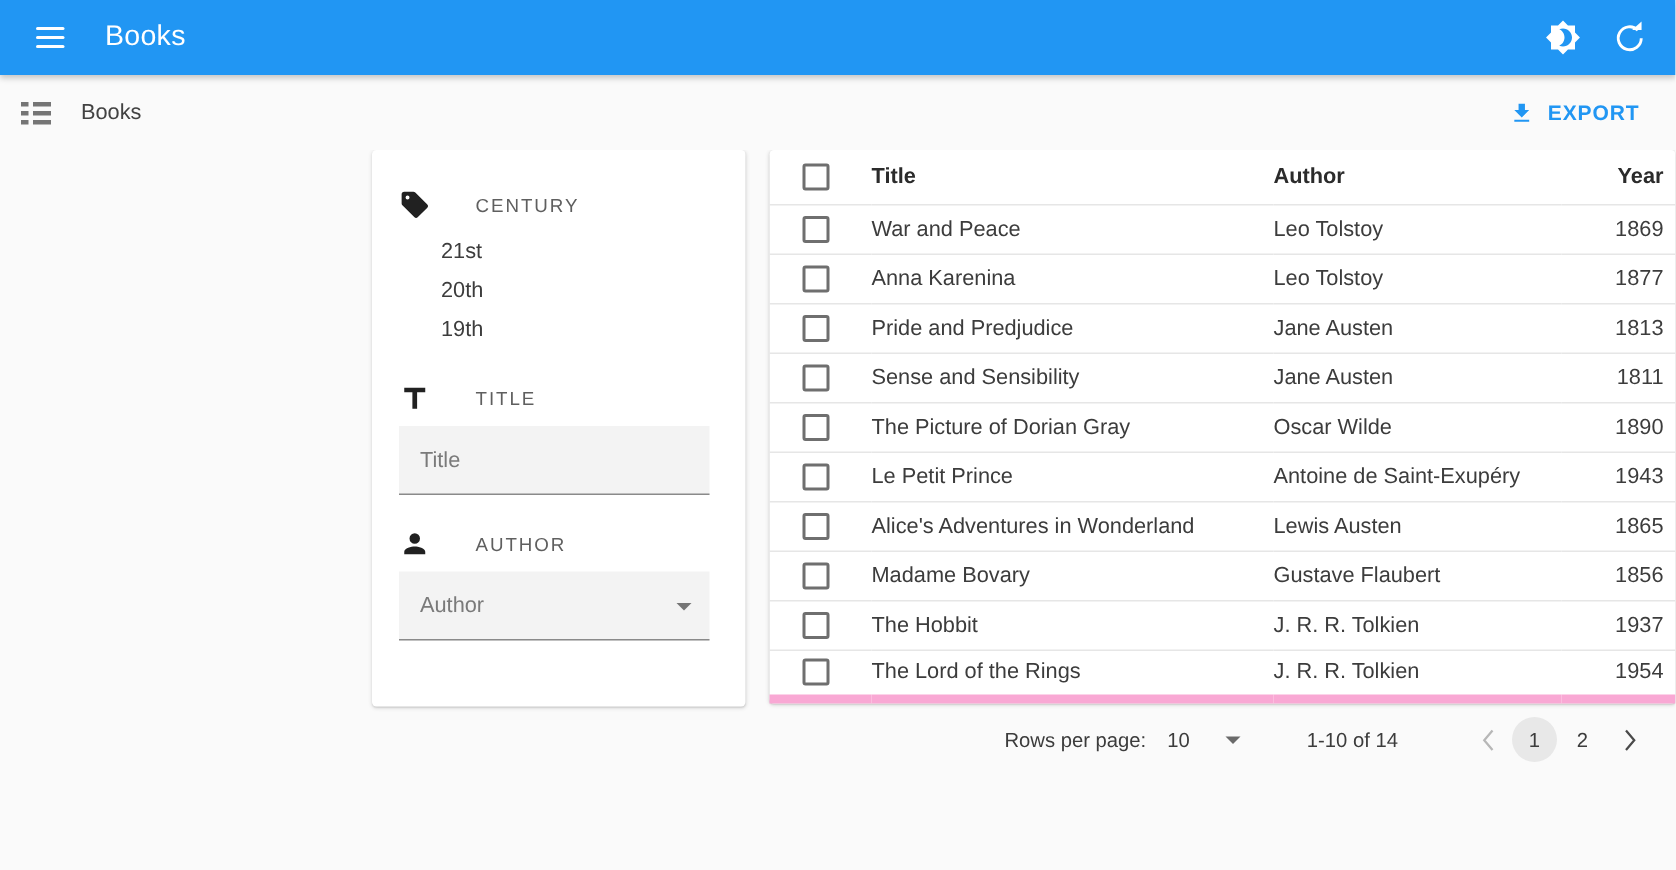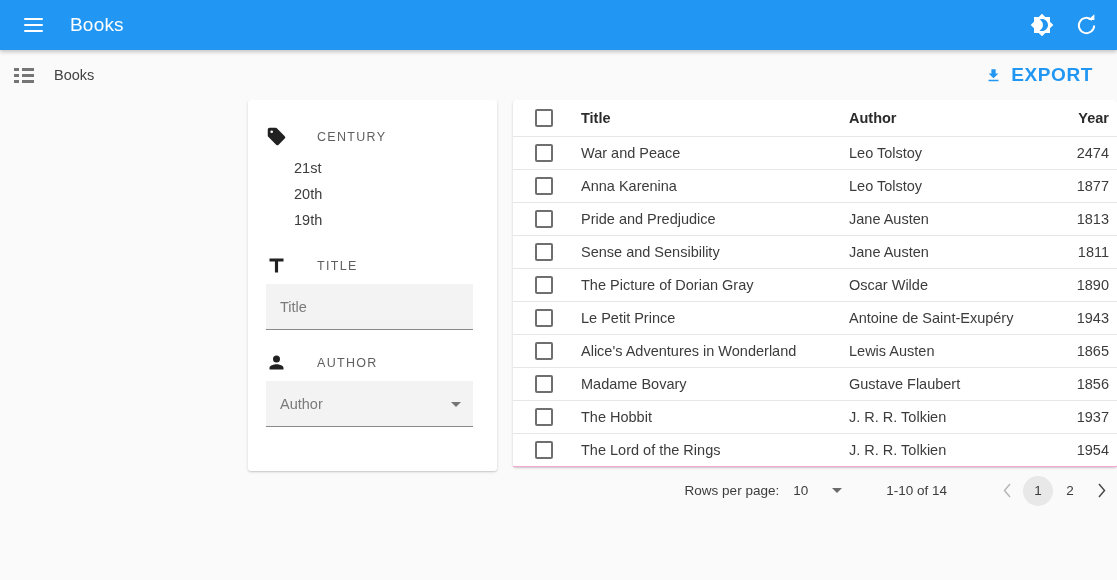--- a/index.html
+++ b/index.html
@@ -64,21 +64,21 @@
   .list-icon { width: 20px; height: 15px; display: flex; flex-direction: column; justify-content: space-between; }
   .list-icon span { display: flex; gap: 3px; height: 3px; }
   .list-icon span b { display: block; background: #757575; }
   .list-icon span b.sq { width: 5px; }
   .list-icon span b.ln { width: 12px; }
 
   .export-btn {
     margin-left: auto;
     display: flex; align-items: center; gap: 9px;
     color: #2196f3;
-    font-size: 19px;
+    font-size: 14px;
     font-weight: bold;
     letter-spacing: .6px;
     cursor: pointer;
     padding: 6px 8px;
     justify-content: space-between;
   }
 
   
   .content {
     display: flex;
@@ -147,38 +147,38 @@
     border-bottom: 1px solid #e6e6e6;
     height: 33px;
     padding: 0;
     vertical-align: middle;
   }
   thead th { font-weight: bold; color: #2b2b2b; height: 36px; }
   th.c-check, td.c-check { width: 68px; padding-left: 22px; }
   th.c-title, td.c-title { width: 268px; }
   th.c-author, td.c-author { width: 192px; }
   th.c-year, td.c-year { text-align: right; padding-right: 8px; }
-  tbody tr:last-child td { border-bottom: 1px solid #f9a8d4; }
+  tbody tr:last-child td { border-bottom: 6px solid #f9a8d4; }
   .cbox {
     width: 18px; height: 18px;
     border: 2px solid #6f6f6f;
     border-radius: 2px;
     background: #fff;
     display: block;
     cursor: pointer;
   }
 
   
   .paginator {
     display: flex;
     align-items: center;
     justify-content: flex-end;
     gap: 0;
     height: 48px;
-    padding-right: 2px;
+    padding-right: 17px;
     font-size: 13.5px;
     color: #3c3c3c;
   }
   .pg-label { margin-right: 14px; }
   .pg-select {
     display: flex; align-items: center; gap: 24px;
     cursor: pointer; margin-right: 44px;
   }
   .pg-select .caret {
     width: 0; height: 0;
@@ -315,21 +315,21 @@
             <th class="c-year">Year</th>
           </tr>
         </thead>
         <tbody id="tbody">
             <tr>
               <td class="c-check">
                 <span class="cbox"></span>
               </td>
               <td class="c-title">War and Peace</td>
               <td class="c-author">Leo Tolstoy</td>
-              <td class="c-year">2474</td>
+              <td class="c-year">1869</td>
             </tr>
             <tr>
               <td class="c-check">
                 <span class="cbox"></span>
               </td>
               <td class="c-title">Anna Karenina</td>
               <td class="c-author">Leo Tolstoy</td>
               <td class="c-year">1877</td>
             </tr>
             <tr>

